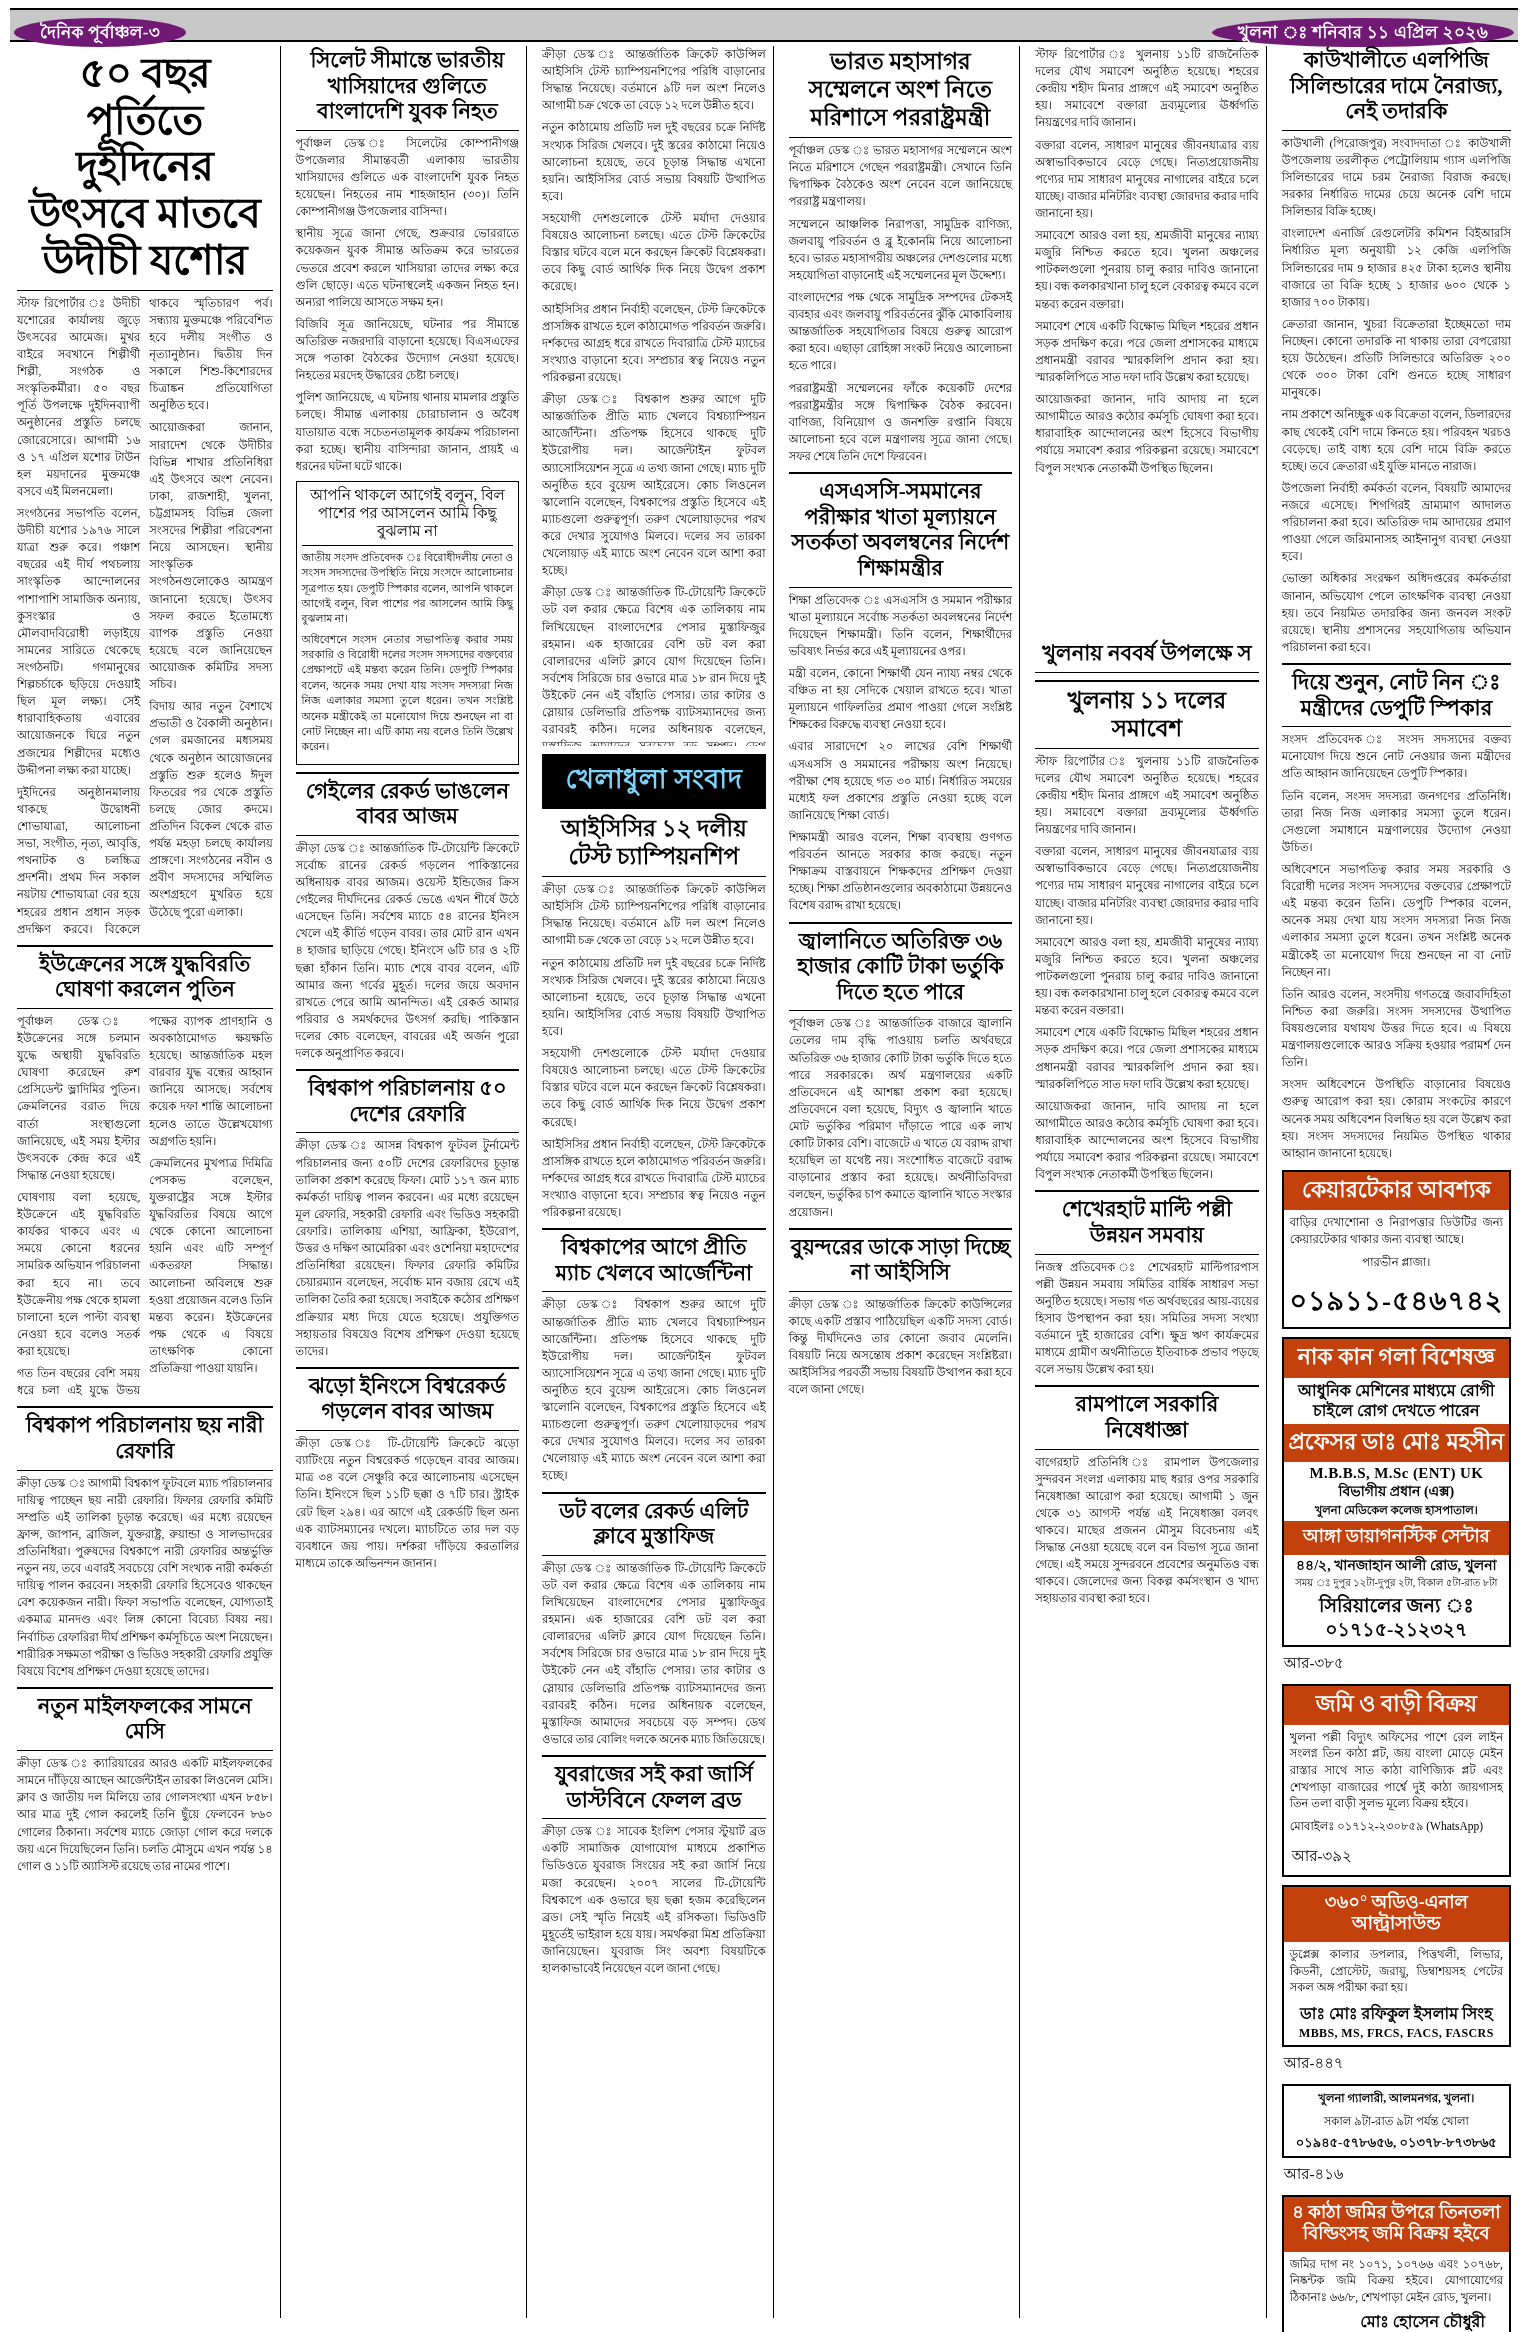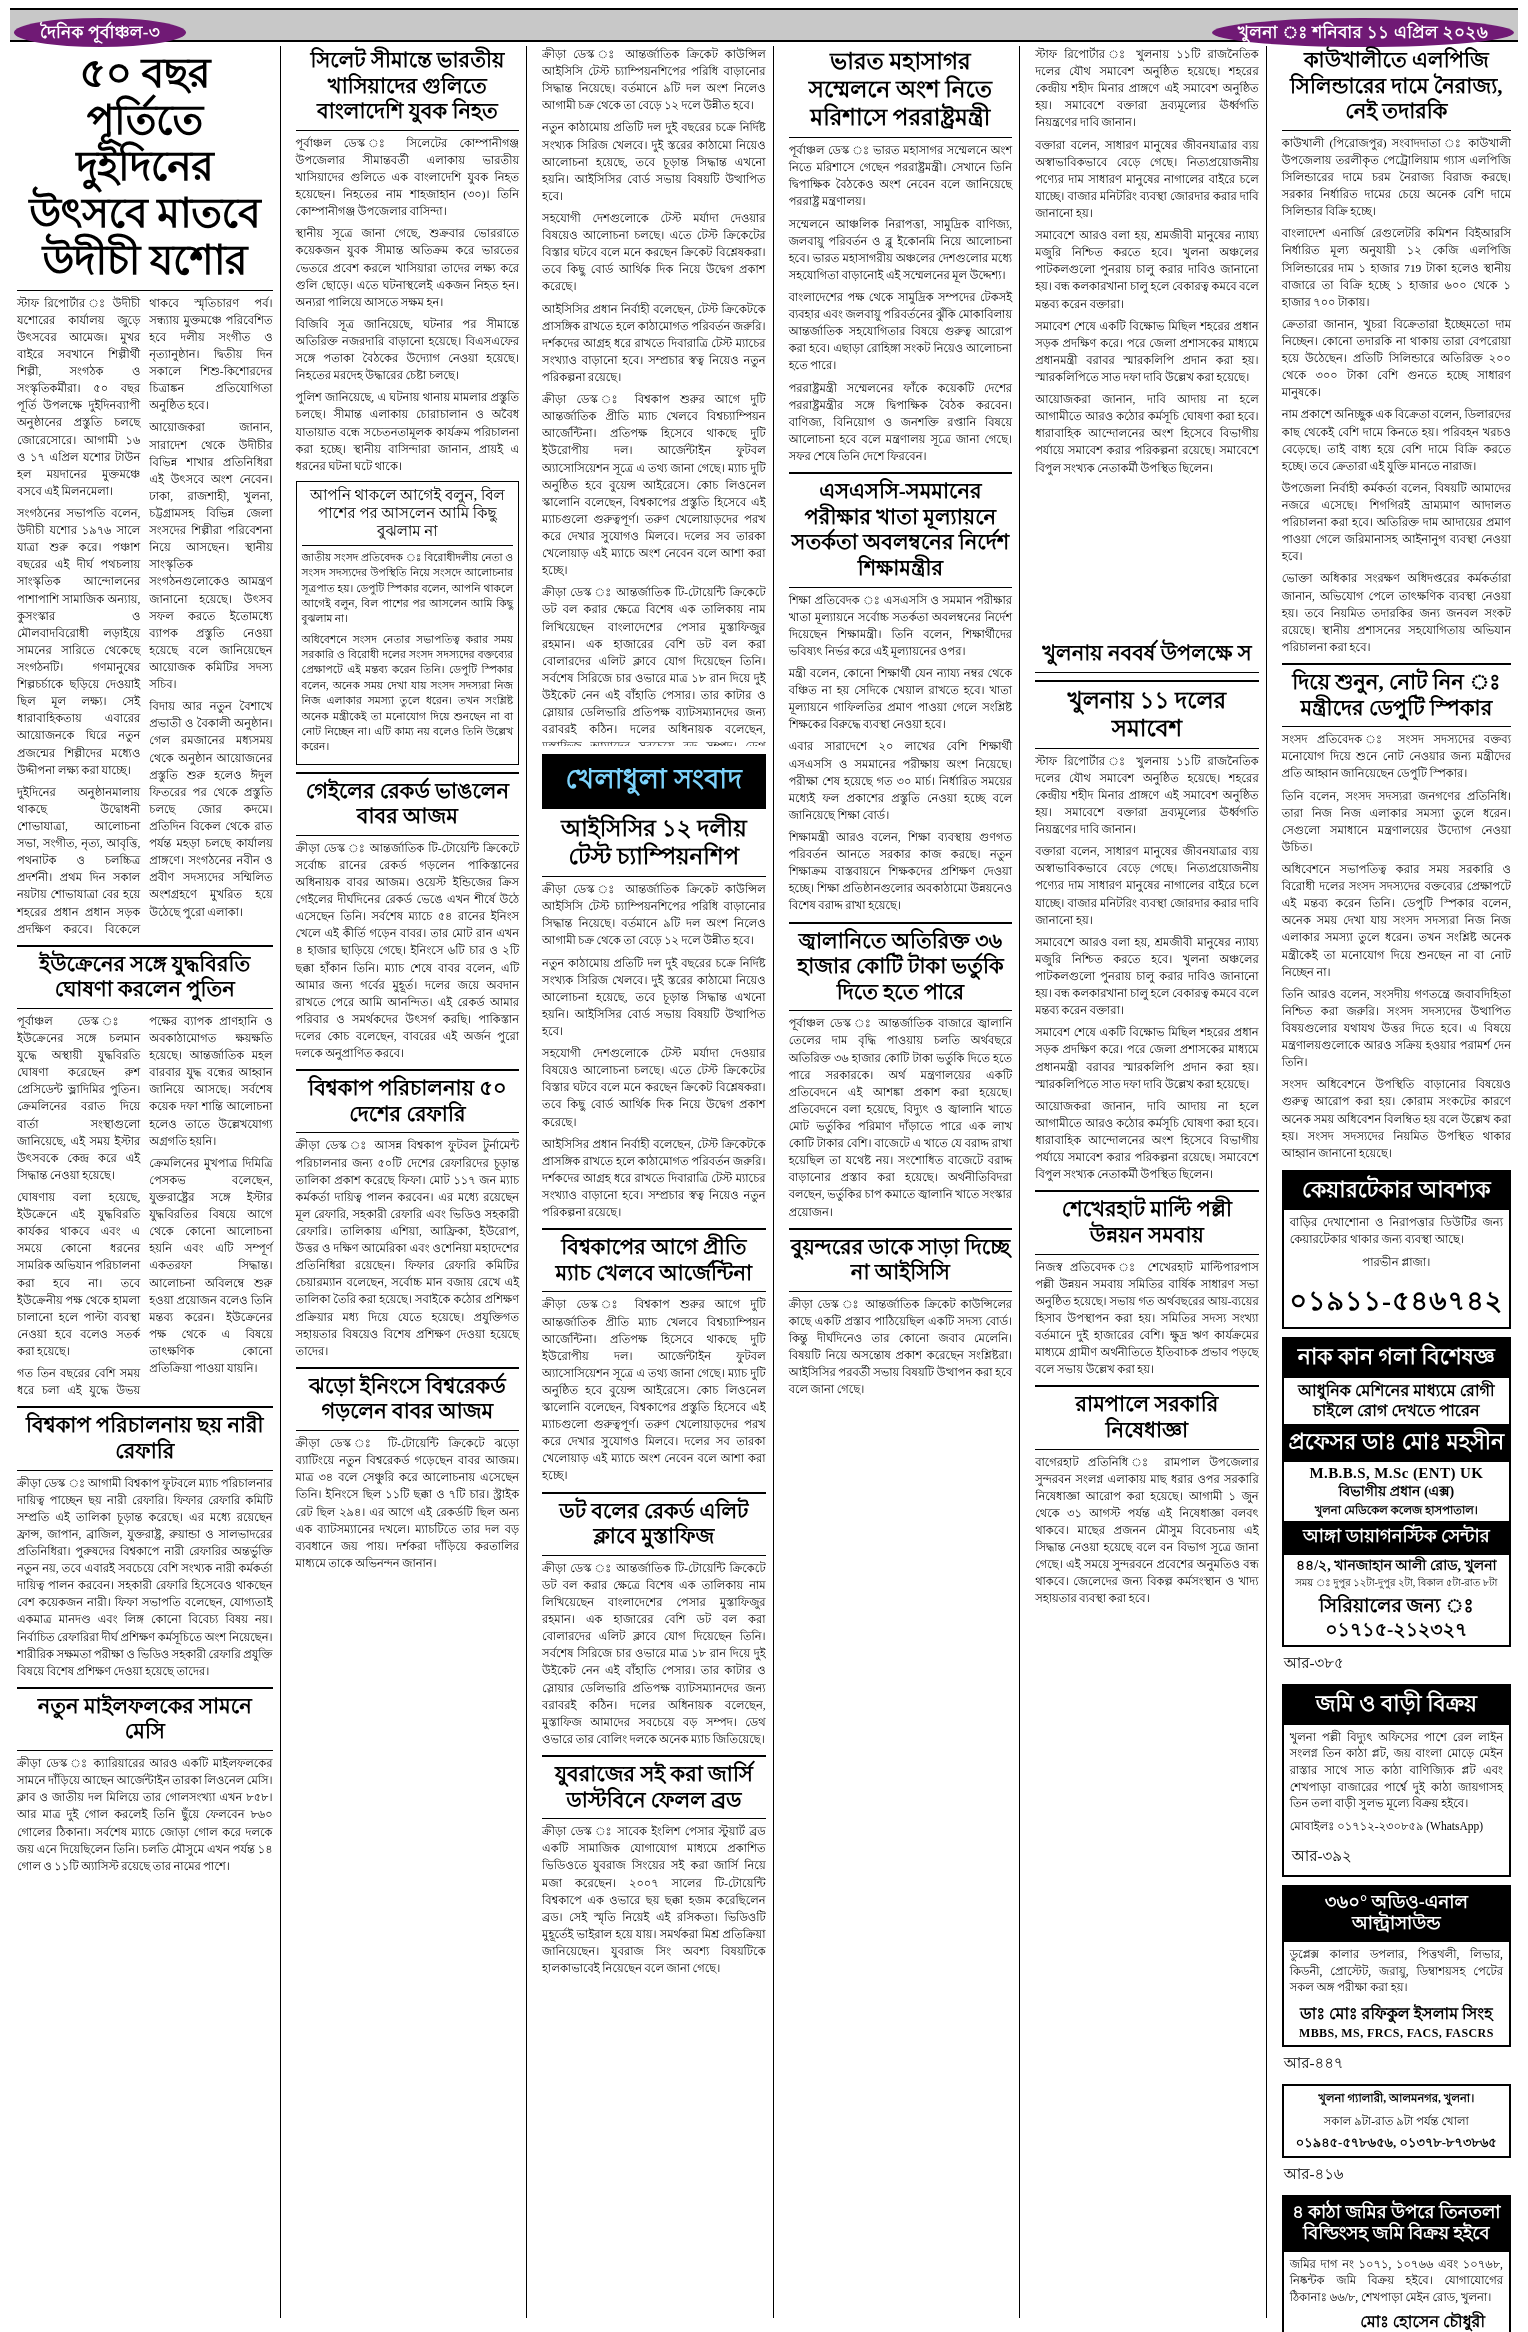--- a/index.html
+++ b/index.html
@@ -128,21 +128,21 @@
   }
 
   
   .ad {
     border: 2px solid #000;
     margin: 8px 0 4px 0;
     padding: 0;
     background: #fff;
   }
   .ad-banner {
-    background: #000000;
+    background: #c2410c;
     color: #fff;
     text-align: center;
     font-weight: bold;
     font-size: 22px;
     line-height: 1.2;
     padding: 5px 3px 7px 3px;
   }
   .ad-banner.sm { font-size: 18px; }
   .ad-body {
     padding: 4px 6px 6px 6px;
@@ -343,21 +343,21 @@
       <div class="rule-thick"></div>
       <h2 class="hl">রামপালে সরকারি নিষেধাজ্ঞা</h2>
       <div class="rule-thin"></div>
       <p class="body">বাগেরহাট প্রতিনিধি ঃ রামপাল উপজেলার সুন্দরবন সংলগ্ন এলাকায় মাছ ধরার ওপর সরকারি নিষেধাজ্ঞা আরোপ করা হয়েছে। আগামী ১ জুন থেকে ৩১ আগস্ট পর্যন্ত এই নিষেধাজ্ঞা বলবৎ থাকবে। মাছের প্রজনন মৌসুম বিবেচনায় এই সিদ্ধান্ত নেওয়া হয়েছে বলে বন বিভাগ সূত্রে জানা গেছে। এই সময়ে সুন্দরবনে প্রবেশের অনুমতিও বন্ধ থাকবে। জেলেদের জন্য বিকল্প কর্মসংস্থান ও খাদ্য সহায়তার ব্যবস্থা করা হবে।</p>
     </div>
 
     <div class="col c6">
       <h2 class="hl">কাউখালীতে এলপিজি সিলিন্ডারের দামে নৈরাজ্য, নেই তদারকি</h2>
       <div class="rule-thin"></div>
       <p class="body">কাউখালী (পিরোজপুর) সংবাদদাতা ঃ কাউখালী উপজেলায় তরলীকৃত পেট্রোলিয়াম গ্যাস এলপিজি সিলিন্ডারের দামে চরম নৈরাজ্য বিরাজ করছে। সরকার নির্ধারিত দামের চেয়ে অনেক বেশি দামে সিলিন্ডার বিক্রি হচ্ছে।</p>
-      <p class="body">বাংলাদেশ এনার্জি রেগুলেটরি কমিশন বিইআরসি নির্ধারিত মূল্য অনুযায়ী ১২ কেজি এলপিজি সিলিন্ডারের দাম ১ হাজার 719 টাকা হলেও স্থানীয় বাজারে তা বিক্রি হচ্ছে ১ হাজার ৬০০ থেকে ১ হাজার ৭০০ টাকায়।</p>
+      <p class="body">বাংলাদেশ এনার্জি রেগুলেটরি কমিশন বিইআরসি নির্ধারিত মূল্য অনুযায়ী ১২ কেজি এলপিজি সিলিন্ডারের দাম 9 হাজার ৪২৫ টাকা হলেও স্থানীয় বাজারে তা বিক্রি হচ্ছে ১ হাজার ৬০০ থেকে ১ হাজার ৭০০ টাকায়।</p>
       <p class="body">ক্রেতারা জানান, খুচরা বিক্রেতারা ইচ্ছেমতো দাম নিচ্ছেন। কোনো তদারকি না থাকায় তারা বেপরোয়া হয়ে উঠেছেন। প্রতিটি সিলিন্ডারে অতিরিক্ত ২০০ থেকে ৩০০ টাকা বেশি গুনতে হচ্ছে সাধারণ মানুষকে।</p>
       <p class="body">নাম প্রকাশে অনিচ্ছুক এক বিক্রেতা বলেন, ডিলারদের কাছ থেকেই বেশি দামে কিনতে হয়। পরিবহন খরচও বেড়েছে। তাই বাধ্য হয়ে বেশি দামে বিক্রি করতে হচ্ছে। তবে ক্রেতারা এই যুক্তি মানতে নারাজ।</p>
       <p class="body">উপজেলা নির্বাহী কর্মকর্তা বলেন, বিষয়টি আমাদের নজরে এসেছে। শিগগিরই ভ্রাম্যমাণ আদালত পরিচালনা করা হবে। অতিরিক্ত দাম আদায়ের প্রমাণ পাওয়া গেলে জরিমানাসহ আইনানুগ ব্যবস্থা নেওয়া হবে।</p>
       <p class="body">ভোক্তা অধিকার সংরক্ষণ অধিদপ্তরের কর্মকর্তারা জানান, অভিযোগ পেলে তাৎক্ষণিক ব্যবস্থা নেওয়া হয়। তবে নিয়মিত তদারকির জন্য জনবল সংকট রয়েছে। স্থানীয় প্রশাসনের সহযোগিতায় অভিযান পরিচালনা করা হবে।</p>
 
       <div class="rule-thick"></div>
       <h2 class="hl">দিয়ে শুনুন, নোট নিন ঃ মন্ত্রীদের ডেপুটি স্পিকার</h2>
       <div class="rule-thin"></div>
       <p class="body">সংসদ প্রতিবেদক ঃ সংসদ সদস্যদের বক্তব্য মনোযোগ দিয়ে শুনে নোট নেওয়ার জন্য মন্ত্রীদের প্রতি আহ্বান জানিয়েছেন ডেপুটি স্পিকার।</p>
       <p class="body">তিনি বলেন, সংসদ সদস্যরা জনগণের প্রতিনিধি। তারা নিজ নিজ এলাকার সমস্যা তুলে ধরেন। সেগুলো সমাধানে মন্ত্রণালয়ের উদ্যোগ নেওয়া উচিত।</p>

